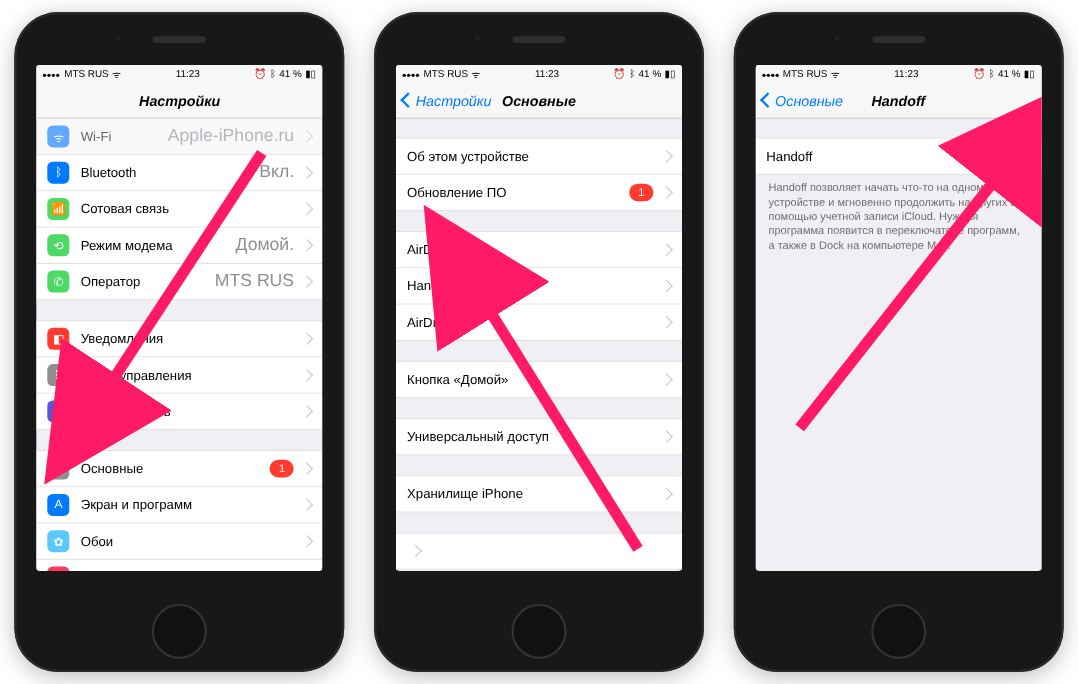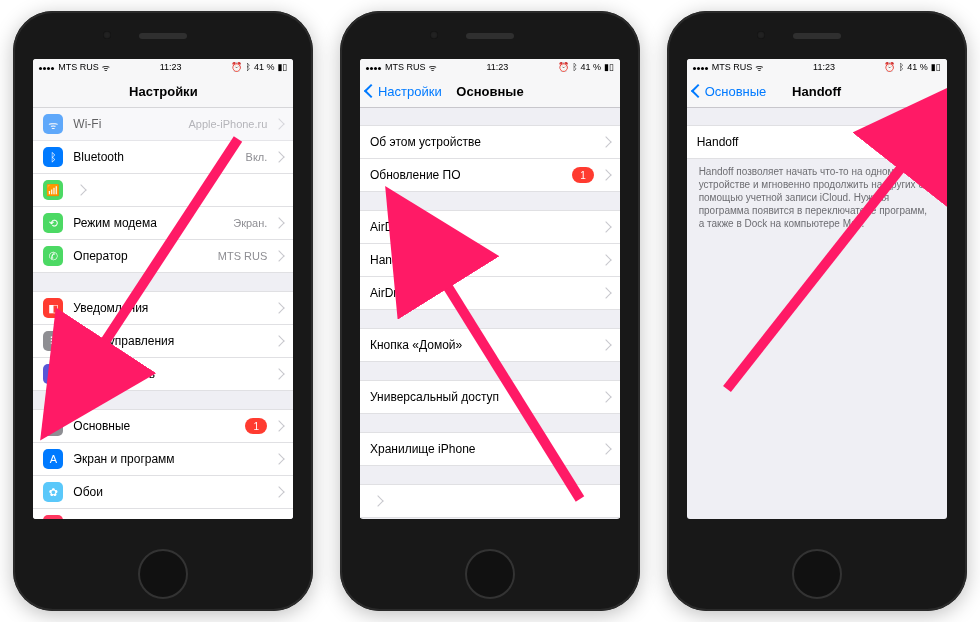--- a/index.html
+++ b/index.html
@@ -57,21 +57,21 @@
     font-size: 9px;
     color: #000;
   }
   .sb-left, .sb-right { display: flex; align-items: center; gap: 3px; }
   .sb-dots span { display:inline-block; width:3px; height:3px; background:#000; border-radius:50%; margin-right:1px; }
   .navbar {
     height: 32px; background: #f7f7f8;
     border-bottom: 1px solid #c8c7cc;
     display: flex; align-items: center; justify-content: center;
     position: relative;
-    font-size: 13px; font-weight: 600;
+    font-size: 13px; font-weight: 600; font-style: italic;
   }
   .navbar .back {
     position: absolute; left: 6px; color: #007aff; font-weight: 400;
     display: flex; align-items: center; gap: 2px;
   }
   .chev-left::before {
     content: ""; display:inline-block; width:8px; height:8px;
     border-left:2px solid #007aff; border-bottom:2px solid #007aff;
     transform: rotate(45deg);
   }
@@ -84,21 +84,21 @@
     display: flex; align-items: center; padding: 0 10px;
     position: relative;
   }
   .cell:first-child { border-top: 1px solid #e0e0e3; }
   .icon {
     width: 20px; height: 20px; border-radius: 5px; margin-right: 10px;
     flex-shrink: 0;
     display:flex; align-items:center; justify-content:center; color:#fff; font-size:11px;
   }
   .label { flex: 1; white-space: nowrap; overflow: hidden; text-overflow: ellipsis;}
-  .value { color: #8e8e93; font-size: 11px; margin-right: 4px; white-space:nowrap; }
+  .value { color: #8e8e93; font-size: 16px; margin-right: 4px; white-space:nowrap; }
   .disclosure::after {
     content: ""; width: 7px; height: 7px;
     border-right: 1.5px solid #c7c7cc; border-top: 1.5px solid #c7c7cc;
     transform: rotate(45deg); margin-left: 4px;
   }
   .badge {
     background: #ff3b30; color: #fff; border-radius: 9px;
     min-width: 14px; height: 16px; font-size: 10px;
     display:flex; align-items:center; justify-content:center; padding: 0 4px;
     margin-right: 4px;
@@ -155,25 +155,26 @@
             <span class="label">Wi-Fi</span>
             <span class="value">Apple-iPhone.ru</span>
           </div>
         <div class="cell disclosure">
             <div class="icon bg-blue">ᛒ</div>
             <span class="label">Bluetooth</span>
             <span class="value">Вкл.</span>
           </div>
         <div class="cell disclosure">
             <div class="icon bg-green">📶</div>
+            <span class="label">Сотовая связь</span>
           </div>
         <div class="cell disclosure">
             <div class="icon bg-green">⟲</div>
             <span class="label">Режим модема</span>
-            <span class="value">Экран.</span>
+            <span class="value">Домой.</span>
           </div>
         <div class="cell disclosure">
             <div class="icon bg-green">✆</div>
             <span class="label">Оператор</span>
             <span class="value">MTS RUS</span>
           </div>
       </div>
       <div class="group">
         <div class="cell disclosure">
             <div class="icon bg-red">◧</div>

